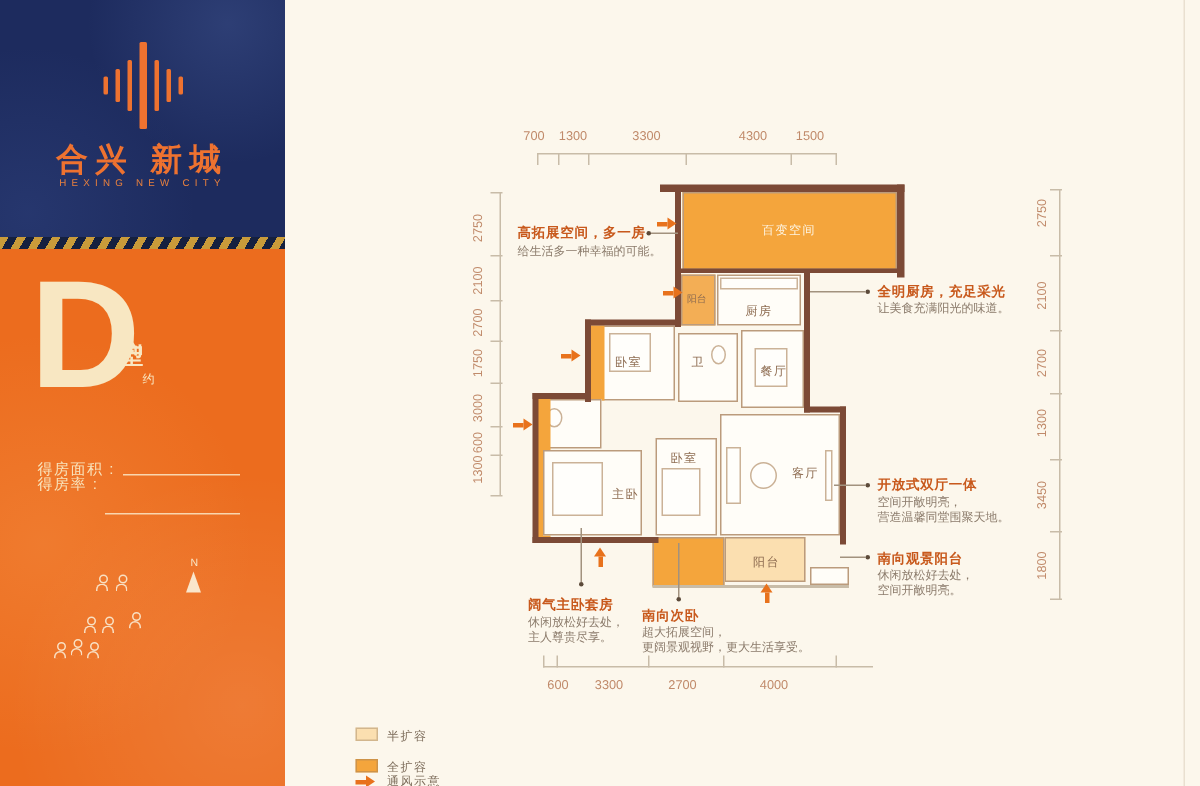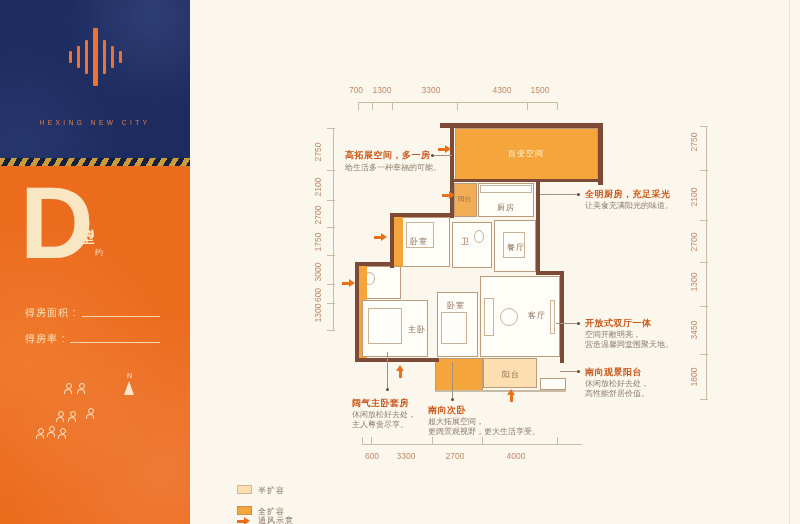--- a/index.html
+++ b/index.html
@@ -71,32 +71,33 @@
   <div class="abs panel-navy">
     <div class="abs logo-bars">
       <i style="height:12px"></i>
         <i style="height:22px"></i>
         <i style="height:34px"></i>
       <i style="height:58px;width:5px"></i>
       <i style="height:34px"></i>
         <i style="height:22px"></i>
         <i style="height:12px"></i>
     </div>
+    <div class="abs brand-cn">合兴 新城</div>
     <div class="abs brand-en">HEXING NEW CITY</div>
   </div>
   <div class="abs stripe"></div>
   <div class="abs panel-orange"></div>
 
   <div class="abs d-letter">D</div>
   <div class="abs unit-type">户型</div>
   <div class="abs unit-approx">约</div>
 
   <div class="abs field-label" style="left:25px;top:306px">得房面积 :</div>
   <div class="abs field-line" style="left:82px;top:316px;width:78px"></div>
-  <div class="abs field-label" style="left:25px;top:332px">得房率 :</div>
+  <div class="abs field-label" style="left:25px;top:316px">得房率 :</div>
   <div class="abs field-line" style="left:70px;top:342px;width:90px"></div>
 
   <div class="abs" style="left:64px;top:383px">
     <span class="abs person" style="left:0;top:0">
         <i></i>
         <u></u>
       </span>
     <span class="abs person" style="left:13px;top:0">
         <i></i>
         <u></u>
@@ -291,21 +292,21 @@
   <div class="abs leader" style="left:540px;top:194px;width:37px;height:1px"></div>
 
   <div class="abs ann-title" style="left:585px;top:317px">开放式双厅一体</div>
   <div class="abs ann-line" style="left:585px;top:329px">空间开敞明亮，</div>
   <div class="abs ann-line" style="left:585px;top:339px">营造温馨同堂围聚天地。</div>
   <span class="abs dot" style="left:577px;top:322px"></span>
   <div class="abs leader" style="left:556px;top:323px;width:21px;height:1px"></div>
 
   <div class="abs ann-title" style="left:585px;top:366px">南向观景阳台</div>
   <div class="abs ann-line" style="left:585px;top:378px">休闲放松好去处，</div>
-  <div class="abs ann-line" style="left:585px;top:388px">高性能舒居价值。</div>
+  <div class="abs ann-line" style="left:585px;top:388px">空间开敞明亮。</div>
   <span class="abs dot" style="left:577px;top:370px"></span>
   <div class="abs leader" style="left:560px;top:371px;width:17px;height:1px"></div>
 
   <div class="abs ann-title" style="left:352px;top:397px">阔气主卧套房</div>
   <div class="abs ann-line" style="left:352px;top:409px">休闲放松好去处，</div>
   <div class="abs ann-line" style="left:352px;top:419px">主人尊贵尽享。</div>
   <span class="abs dot" style="left:386px;top:388px"></span>
   <div class="abs leader" style="left:387px;top:352px;width:1px;height:36px"></div>
 
   <div class="abs ann-title" style="left:428px;top:404px">南向次卧</div>

